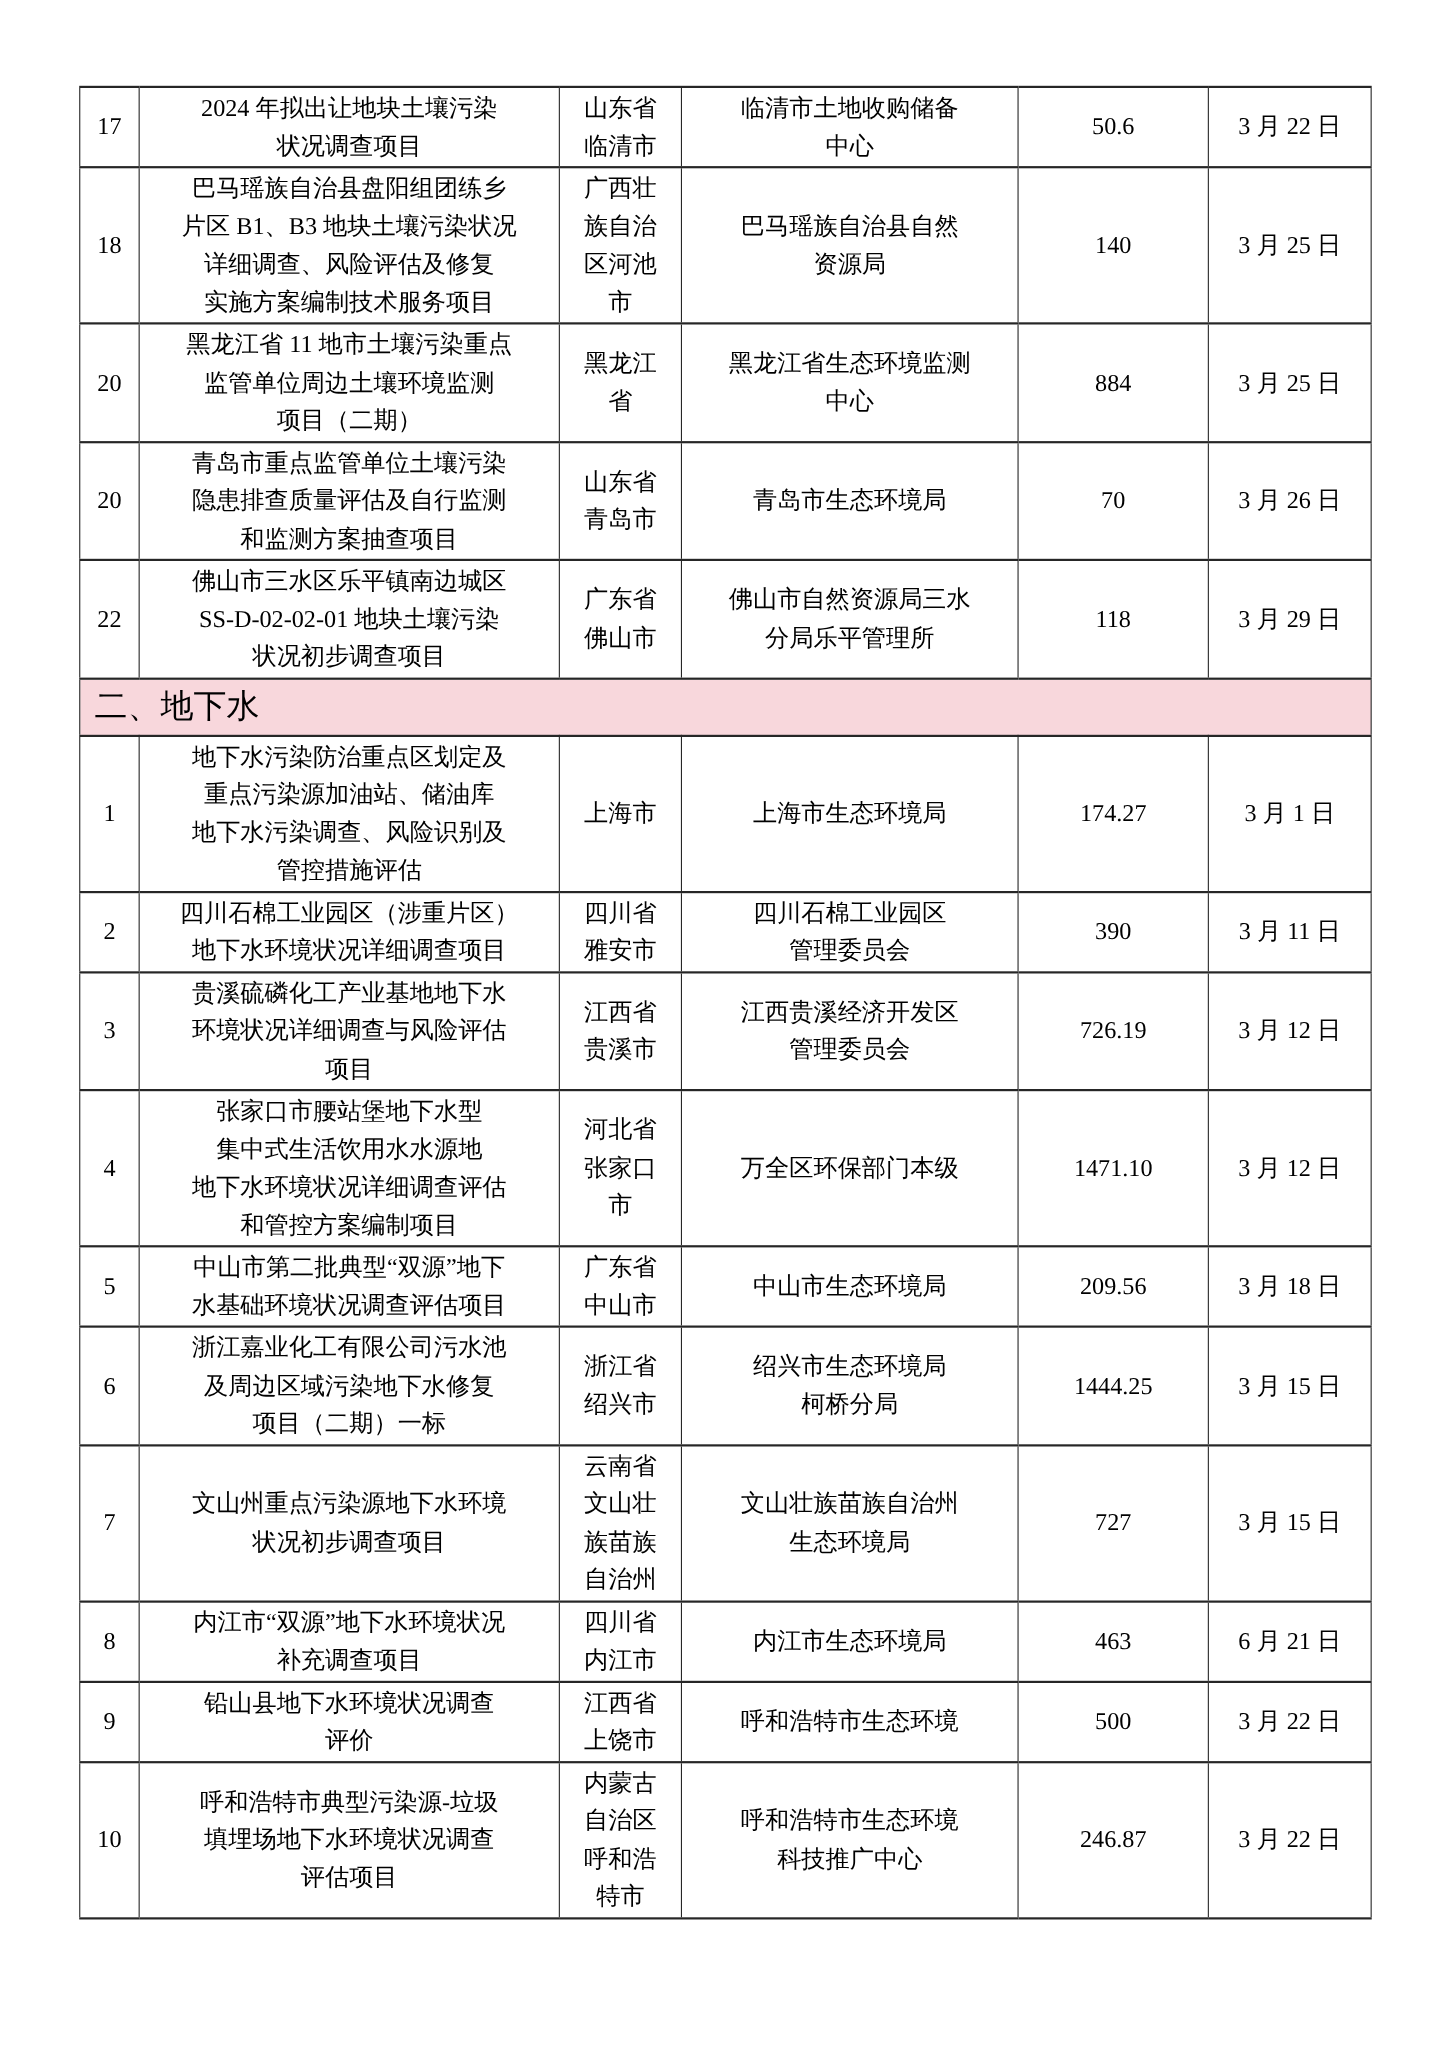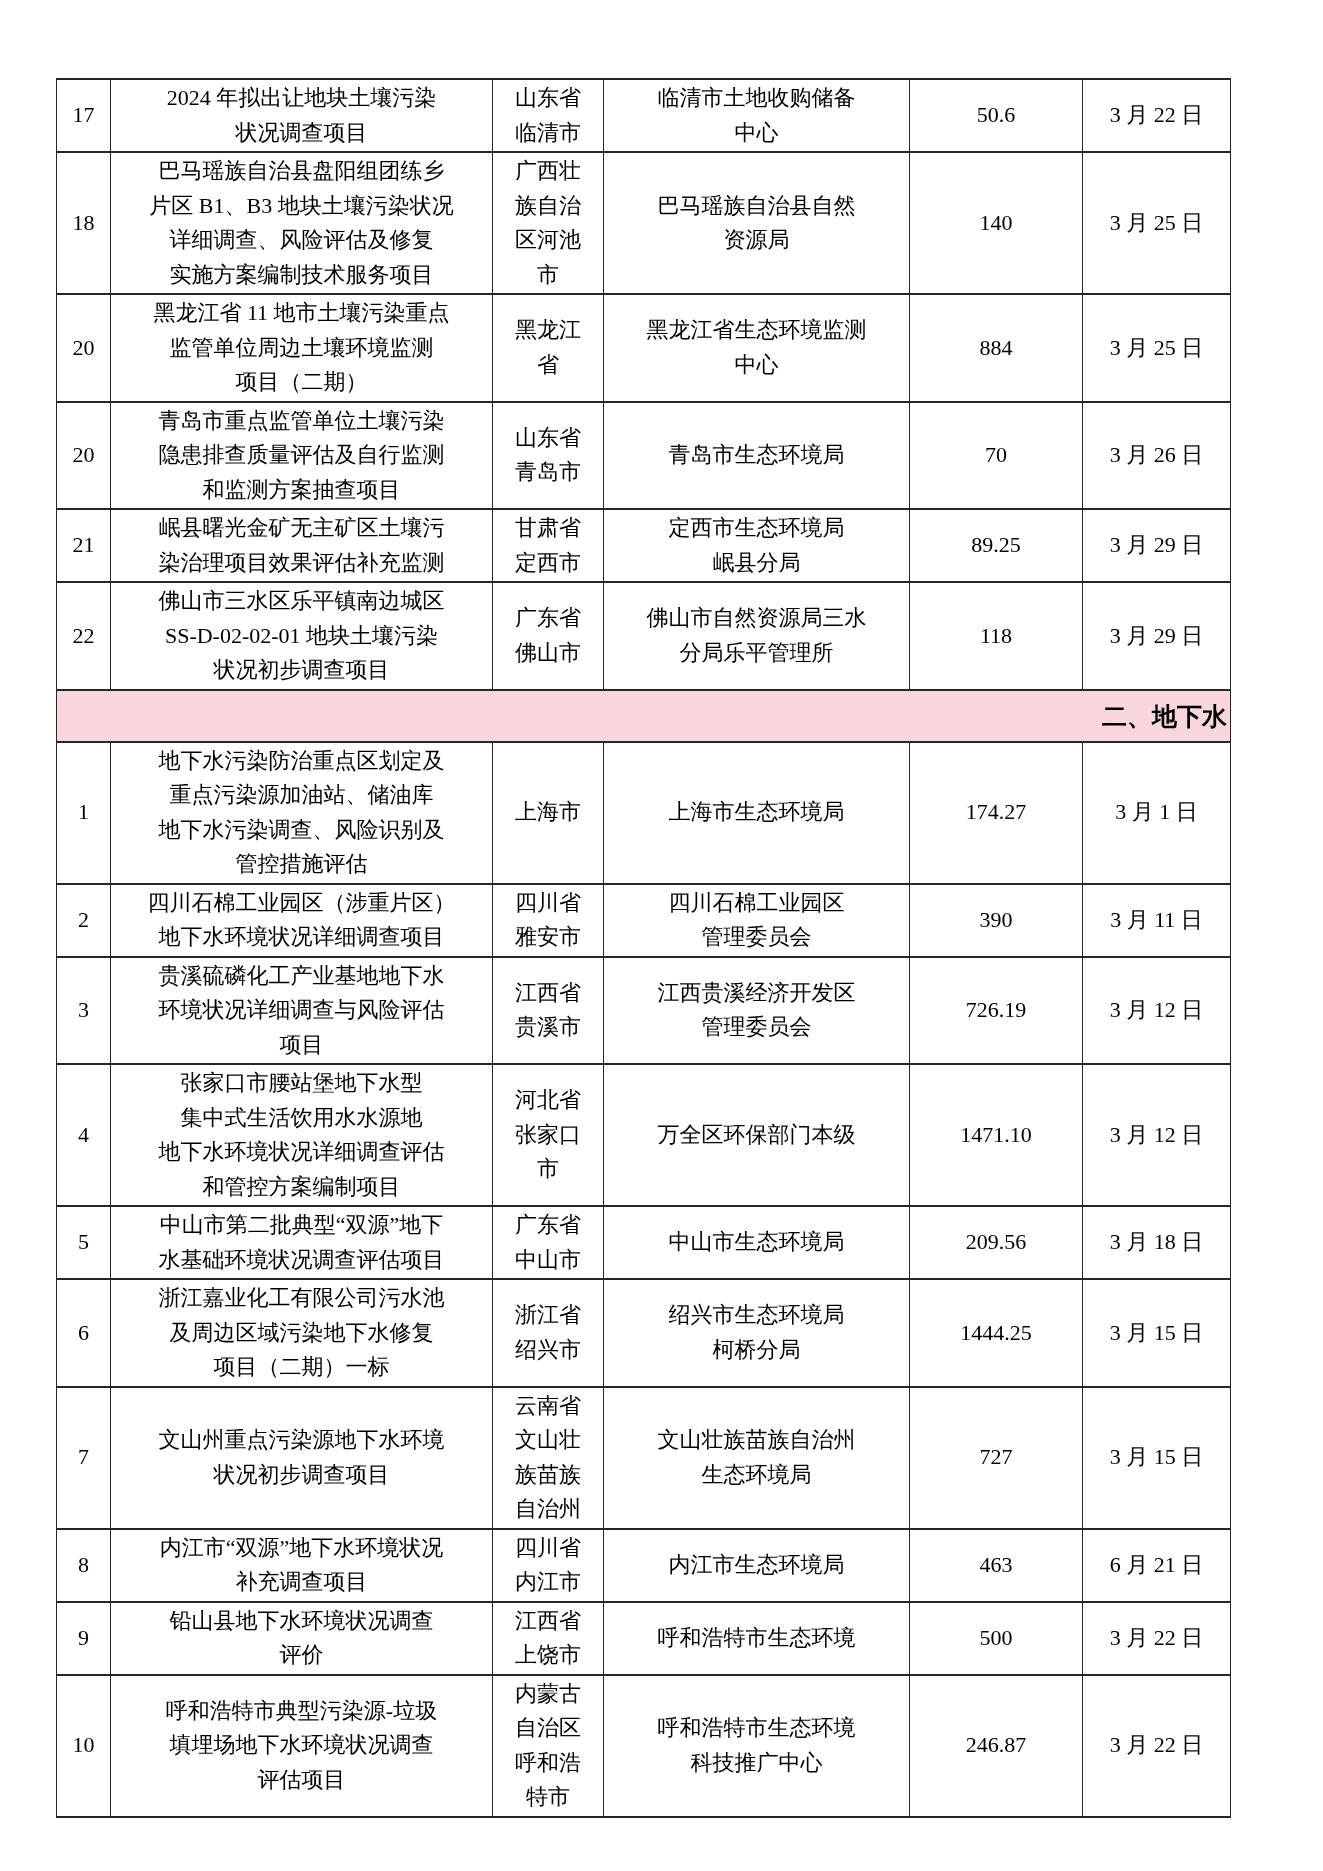--- a/index.html
+++ b/index.html
@@ -11,21 +11,21 @@
   html,body{margin:0;padding:0;}
   body{
     width:1323px;height:1871px;
     background:var(--page-bg);
     font-family:"Liberation Serif","DejaVu Serif",serif;
     color:var(--text-c);
     position:relative;
   }
   .doc-table{
     position:absolute;
-    left:56px;top:78px;
+    left:72px;top:78px;
     width:1174px;
     border-collapse:collapse;
     table-layout:fixed;
     padding-left:44px;
   }
   .doc-table td{
     border-left:1px solid var(--border-c);
     border-right:1px solid var(--border-c);
     border-top:2px solid var(--border-c);
     border-bottom:2px solid var(--border-c);
@@ -37,23 +37,23 @@
     overflow:hidden;
   }
   .cell-project,.cell-region,.cell-org{
     white-space:pre-line;
   }
   .cell-no,.cell-amount,.cell-date{
     font-size:23px;
   }
   .section-row .section-cell{
     background:var(--section-bg);
-    text-align:right;
-    font-weight:bold;
-    font-size:25px;
+    text-align:left;
+    font-weight:normal;
+    font-size:30px;
     height:48px;
     line-height:48px;
     padding-left:13px;
     font-family:"Liberation Sans","DejaVu Sans",sans-serif;
   }
 </style>
 </head>
 <body>
 
 <table class="doc-table">
@@ -109,31 +109,20 @@
         <td class="cell cell-project">青岛市重点监管单位土壤污染
 隐患排查质量评估及自行监测
 和监测方案抽查项目</td>
         <td class="cell cell-region">山东省
 青岛市</td>
         <td class="cell cell-org">青岛市生态环境局</td>
         <td class="cell cell-amount">70</td>
         <td class="cell cell-date">3 月 26 日</td>
       </tr>
       <tr>
-        <td class="cell cell-no">21</td>
-        <td class="cell cell-project">岷县曙光金矿无主矿区土壤污
-染治理项目效果评估补充监测</td>
-        <td class="cell cell-region">甘肃省
-定西市</td>
-        <td class="cell cell-org">定西市生态环境局
-岷县分局</td>
-        <td class="cell cell-amount">89.25</td>
-        <td class="cell cell-date">3 月 29 日</td>
-      </tr>
-      <tr>
         <td class="cell cell-no">22</td>
         <td class="cell cell-project">佛山市三水区乐平镇南边城区
 SS-D-02-02-01 地块土壤污染
 状况初步调查项目</td>
         <td class="cell cell-region">广东省
 佛山市</td>
         <td class="cell cell-org">佛山市自然资源局三水
 分局乐平管理所</td>
         <td class="cell cell-amount">118</td>
         <td class="cell cell-date">3 月 29 日</td>

